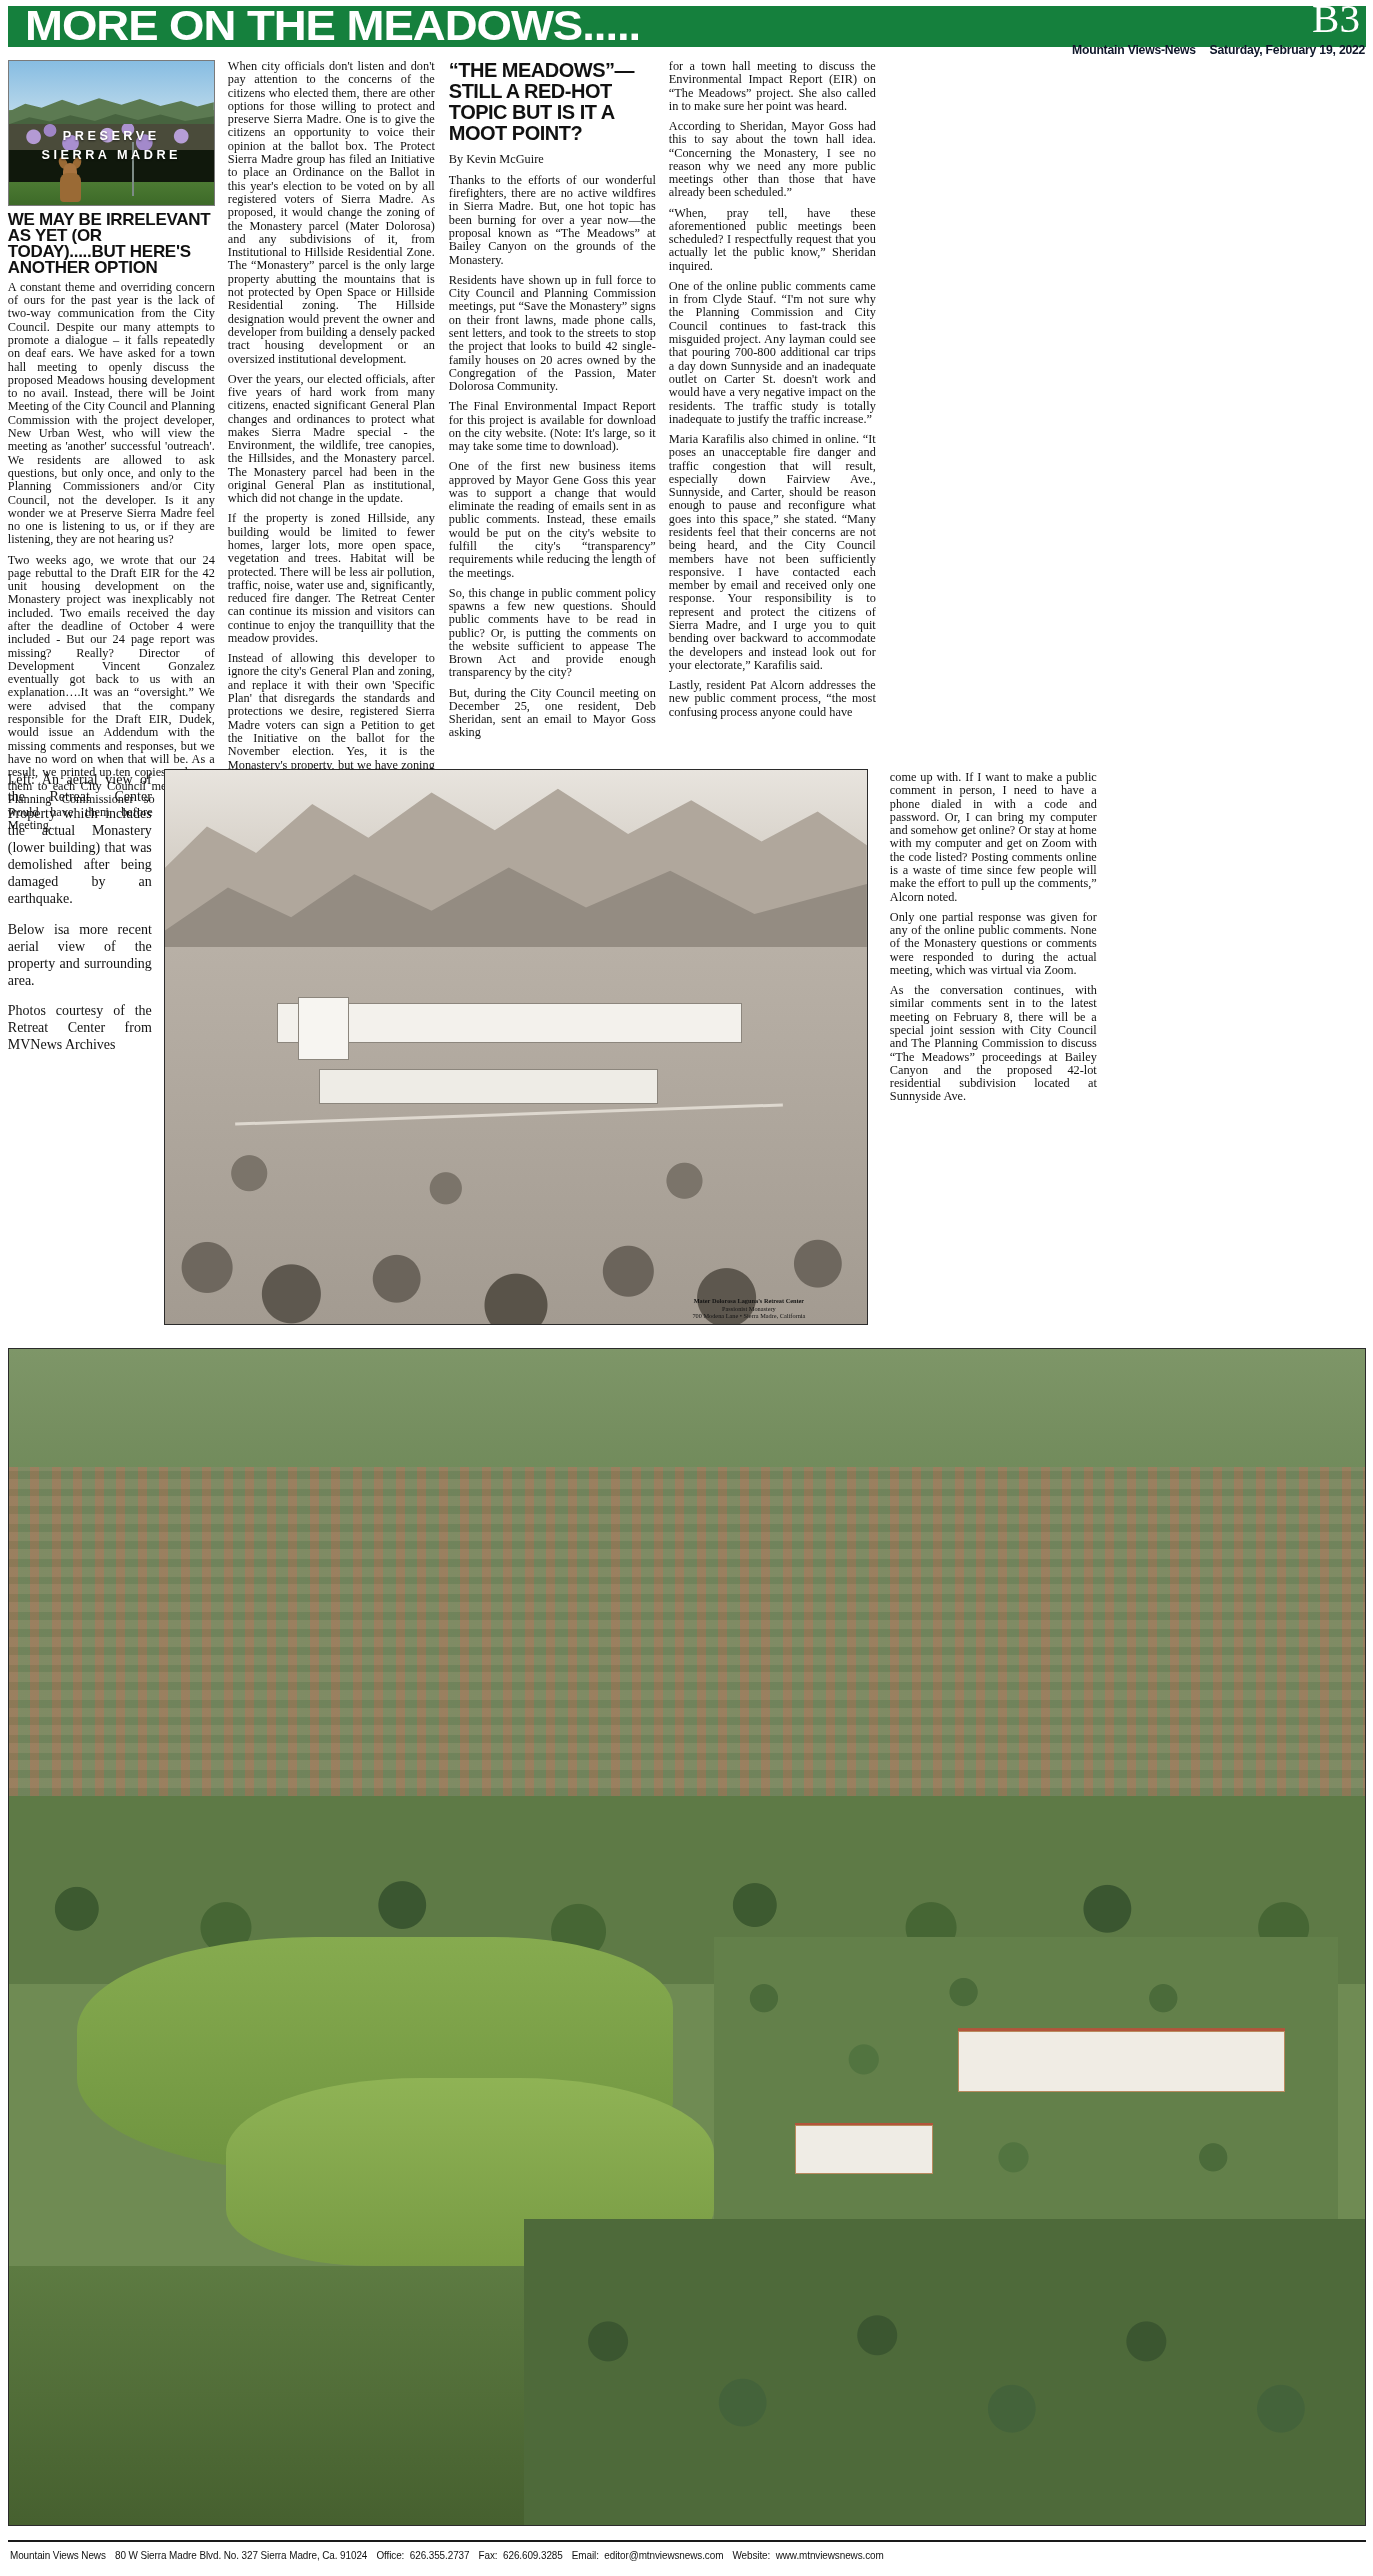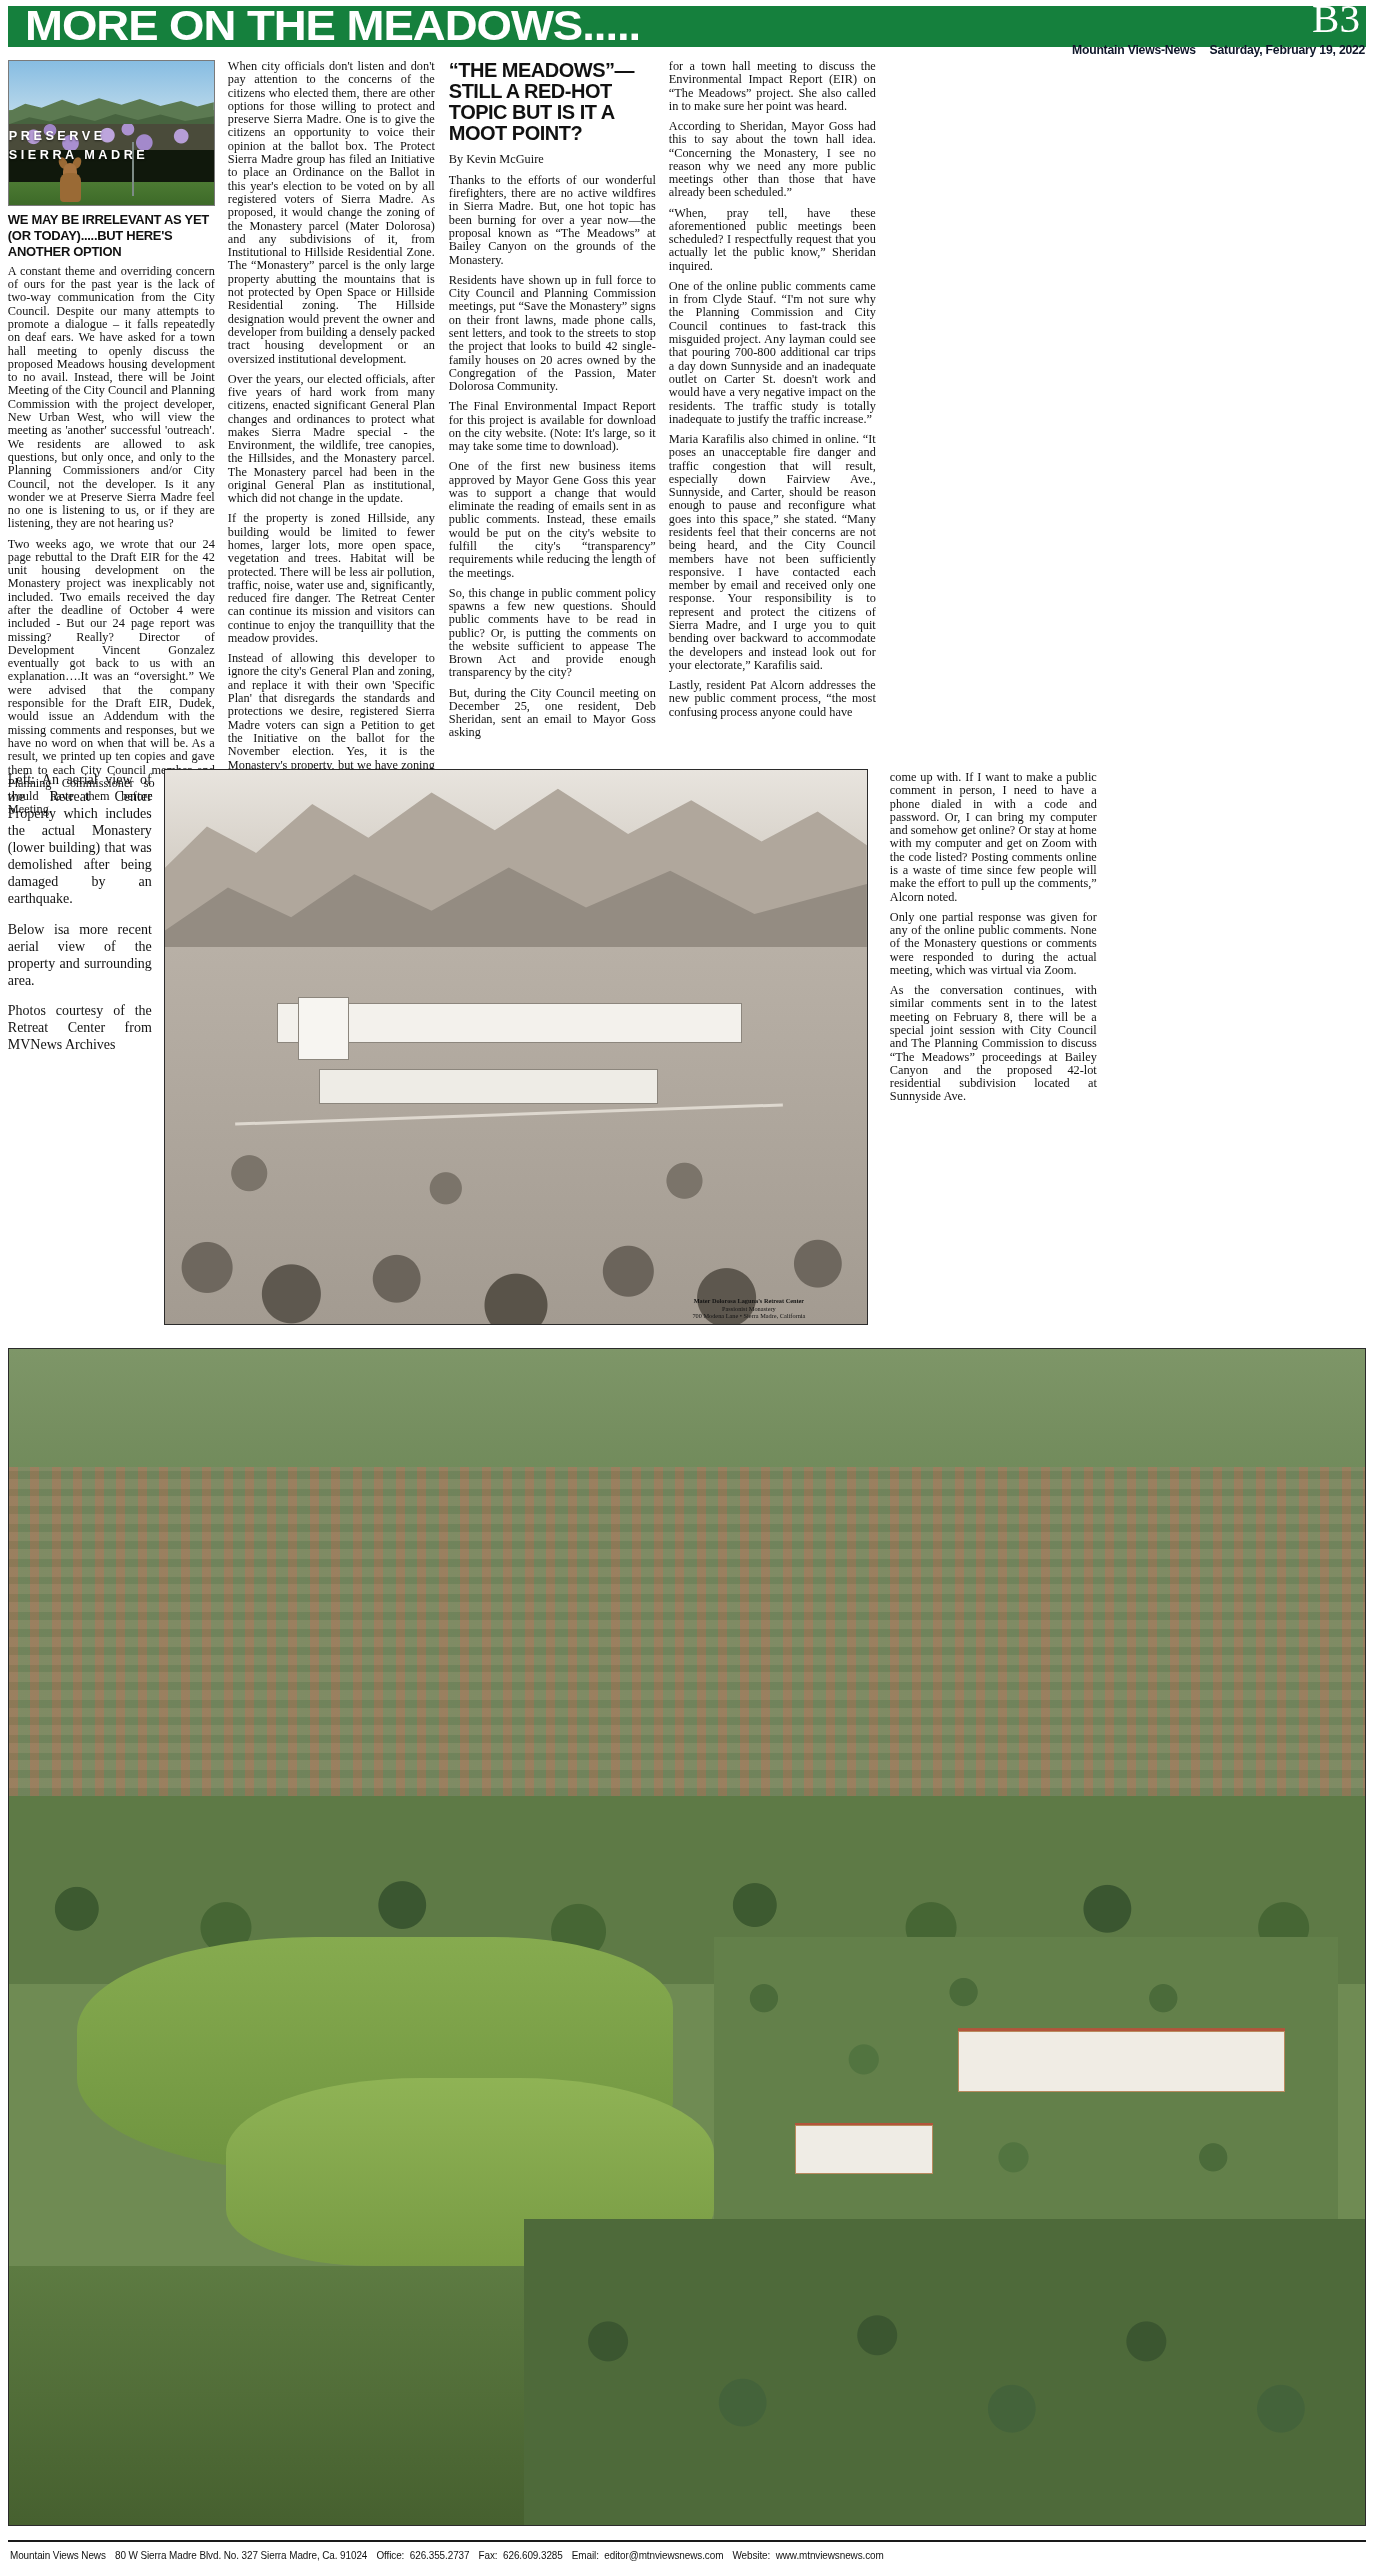--- a/index.html
+++ b/index.html
@@ -90,34 +90,34 @@
   .hero .lawn{position:absolute;left:0;bottom:0;width:100%;height:16%;
     background:linear-gradient(#4c7a33,#3d6a28);}
   .hero .deer{position:absolute;left:24%;bottom:2%;width:33px;height:45px;}
   .hero .deer .body{position:absolute;left:2px;bottom:0;width:21.5px;height:29px;background:#9a6a35;border-radius:7.8px 7.8px 3.9px 3.9px;}
   .hero .deer .head{position:absolute;left:4.9px;top:5.9px;width:14.6px;height:17.6px;background:#a87440;border-radius:50% 50% 45% 45%;}
   .hero .deer .ear1{position:absolute;left:1px;top:0px;width:7.8px;height:11.7px;background:#9a6a35;border-radius:50%;transform:rotate(-22deg);}
   .hero .deer .ear2{position:absolute;left:14.6px;top:0px;width:7.8px;height:11.7px;background:#9a6a35;border-radius:50%;transform:rotate(22deg);}
   .hero .post{position:absolute;left:60%;bottom:6%;width:2px;height:38%;background:#7d8b86;}
   .hero-cap{
     position:absolute;left:0;right:0;top:46%;
-    text-align:left;
+    text-align:center;
     font-family:"Liberation Sans", sans-serif;
     font-weight:bold;
     font-size:12.7px;
     letter-spacing:3.5px;
     color:#ffffff;
     line-height:18.5px;
     text-shadow:0 1px 2px rgba(0,0,0,.55);
   }
 
   .hd{
     font-family:"Liberation Sans", sans-serif;
     font-weight:bold;
-    font-size:13px;
+    font-size:17px;
     line-height:16px;
     letter-spacing:-0.3px;
     margin:0 0 4.9px 0;
     text-align:left;
     text-transform:uppercase;
   }
   .hd-big{
     font-family:"Liberation Sans", sans-serif;
     font-weight:bold;
     font-size:20px;

